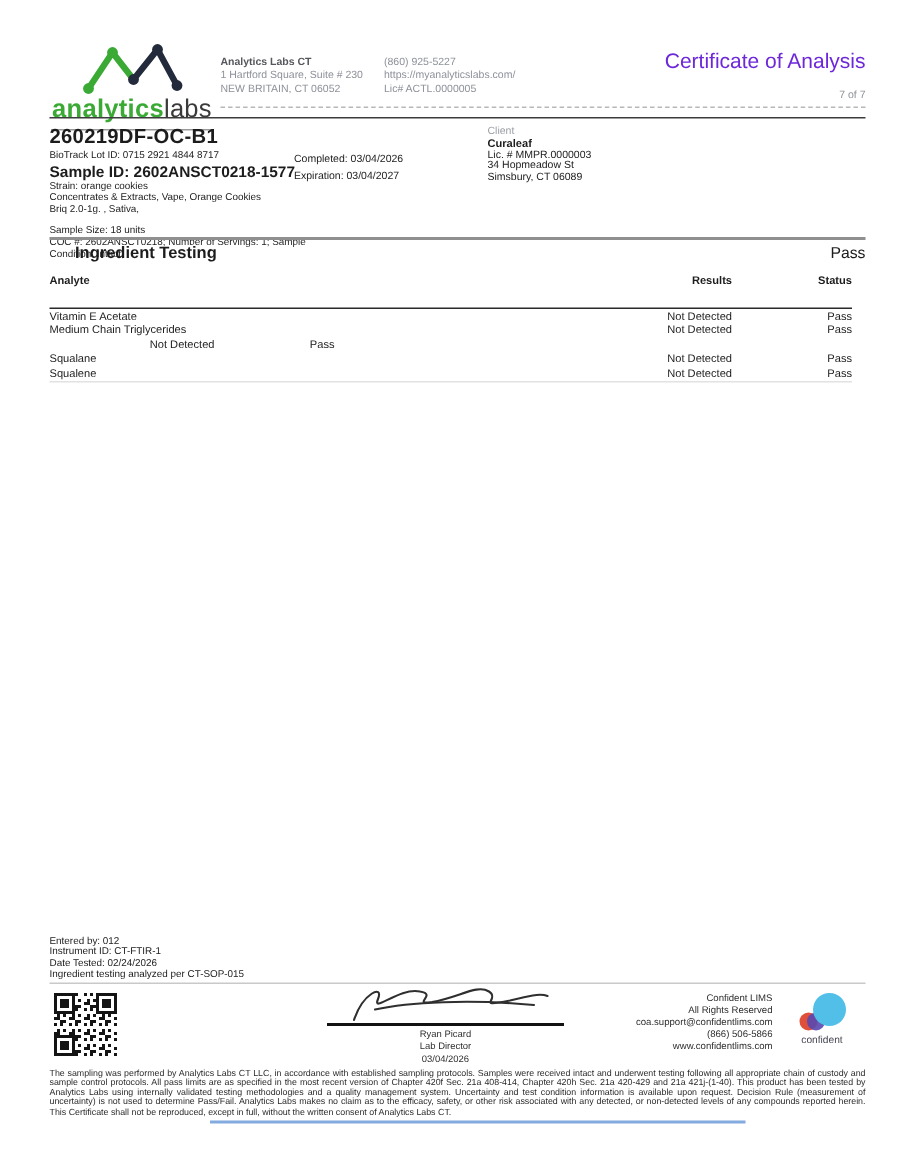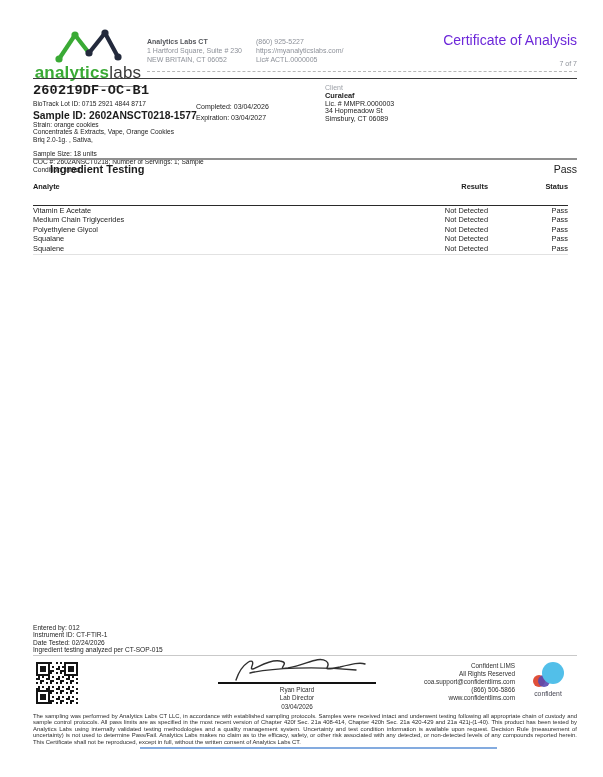--- a/index.html
+++ b/index.html
@@ -21,21 +21,21 @@
   .labcol .lname{color:#55575c;font-weight:700;}
   .contactcol{position:absolute;left:256px;top:37px;font-size:7px;line-height:9px;color:#8d9199;}
   .contactcol a{color:#8d9199;text-decoration:none;display:block;}
   .coa-title{position:absolute;right:26px;top:32px;font-size:14px;color:#6d28d9;font-weight:400;}
   .pagenum{position:absolute;right:26px;top:60px;font-size:7px;color:#8d9199;}
   .dash-rule{position:absolute;left:147px;right:26px;top:71px;border-top:1px dashed #b8b8b8;}
   .head-rule{position:absolute;left:33px;right:26px;top:78px;border-top:1.5px solid #3c3c3c;}
 
   
   .sample-col{position:absolute;left:33px;top:83px;width:175px;}
-  .batch{font-size:13.5px;font-weight:700;letter-spacing:.2px;line-height:15px;font-family:Liberation Mono, monospace;}
+  .batch{font-size:13.5px;font-weight:700;letter-spacing:.2px;line-height:15px;}
   .tiny{font-size:6.6px;line-height:7.6px;}
   .sampleid{font-size:10.3px;font-weight:700;line-height:11px;margin-top:2px;}
   .mt2{margin-top:2px;} .mt7{margin-top:7px;}
   .dates-col{position:absolute;left:196px;top:103px;font-size:7px;line-height:7.6px;}
   .dates-col div+div{margin-top:3.5px;}
   .client-col{position:absolute;left:325px;top:84px;font-size:7px;line-height:7.8px;}
   .client-label{color:#9a9ea5;}
   .client-name{font-weight:700;font-size:7.4px;}
 
   .sec-rule{position:absolute;left:33px;right:26px;top:158px;border-top:2px solid #8f8f8f;}
@@ -155,21 +155,20 @@
       <span class="c-a">Vitamin E Acetate</span>
       <span class="c-r">Not Detected</span>
       <span class="c-s">Pass</span>
     </div>
     <div class="trow">
       <span class="c-a">Medium Chain Triglycerides</span>
       <span class="c-r">Not Detected</span>
       <span class="c-s">Pass</span>
     </div>
     <div class="trow">
-      <span class="c-a">Polyethylene Glycol</span>
       <span class="c-r">Not Detected</span>
       <span class="c-s">Pass</span>
     </div>
     <div class="trow">
       <span class="c-a">Squalane</span>
       <span class="c-r">Not Detected</span>
       <span class="c-s">Pass</span>
     </div>
     <div class="trow">
       <span class="c-a">Squalene</span>

